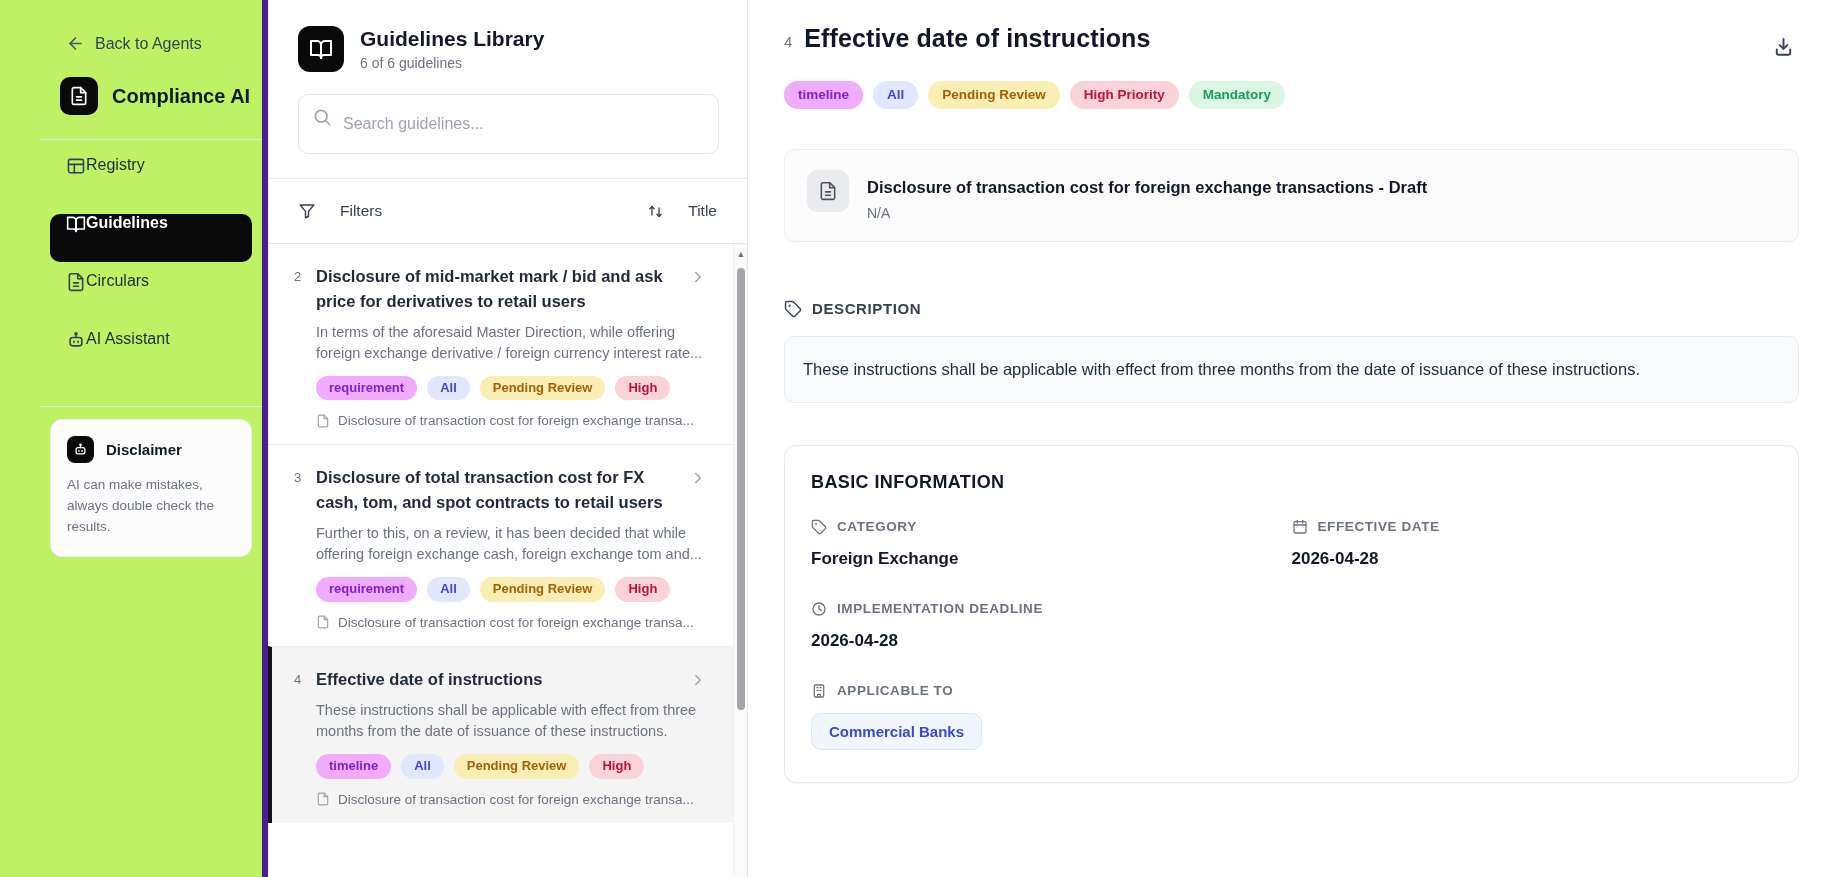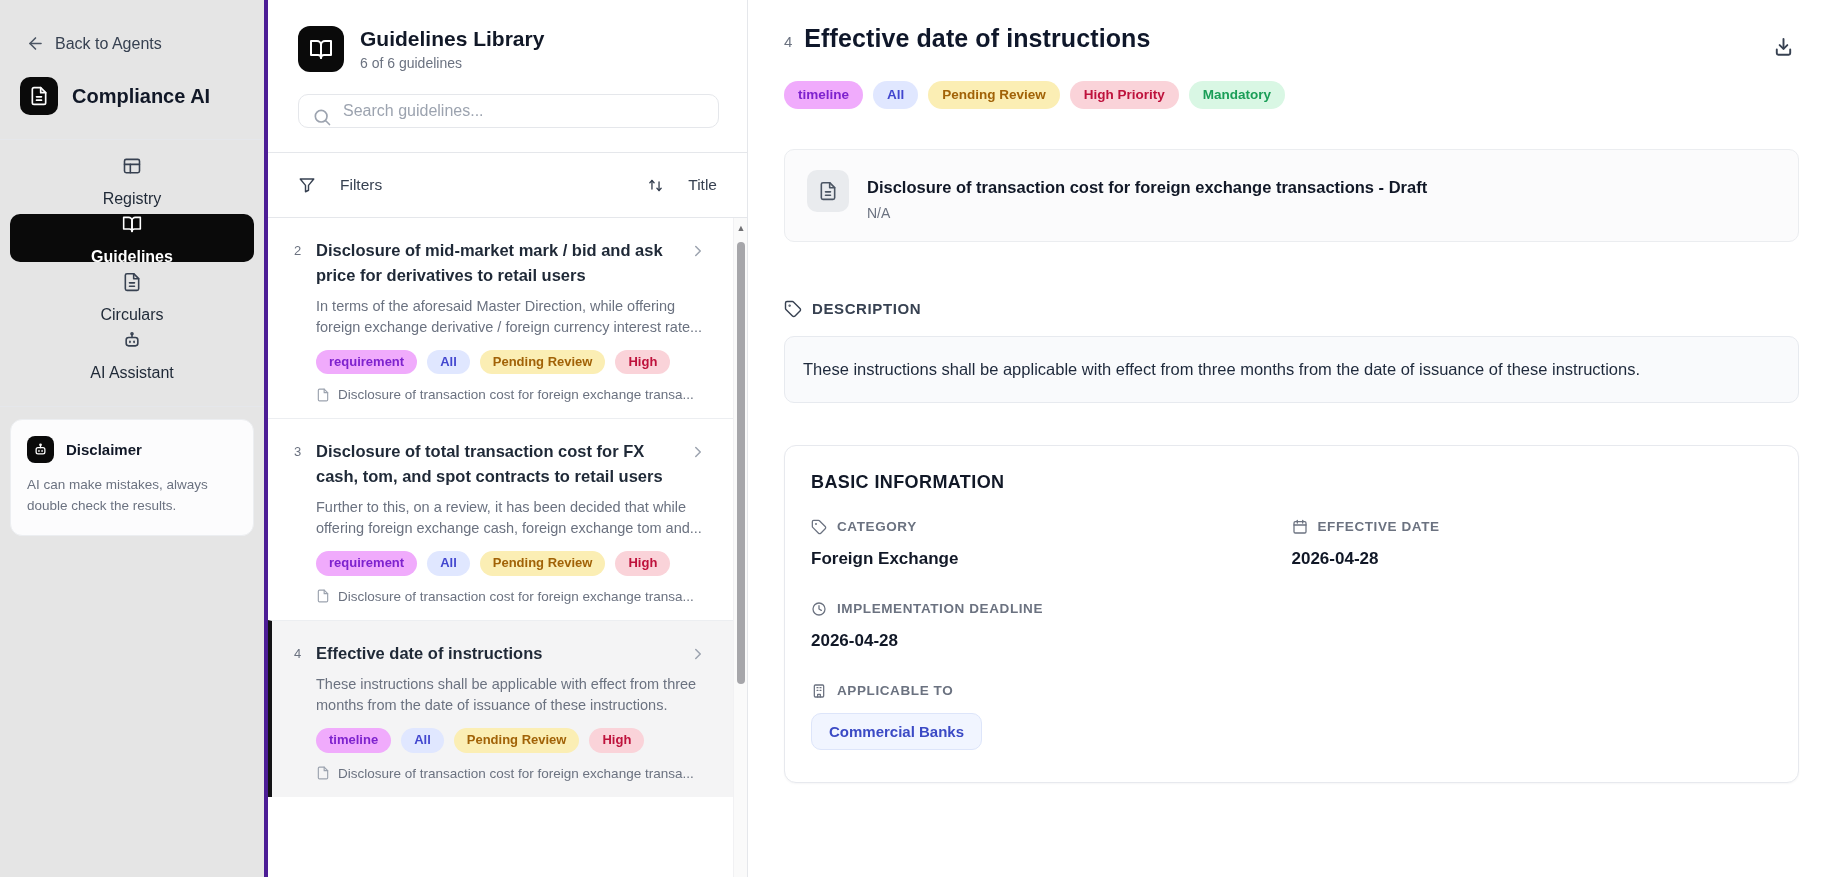--- a/index.html
+++ b/index.html
@@ -1,47 +1,47 @@
 <!DOCTYPE html>
 <html><head>
 <meta charset="utf-8">
 <style>
   * { margin:0; padding:0; box-sizing:border-box; }
   html,body { width:1835px; height:877px; overflow:hidden; background:#fff;
     font-family:"Liberation Sans","DejaVu Sans",sans-serif; color:#111827; }
   .app { display:flex; width:1835px; height:877px; }
 
   
-  .sidebar { width:268px; flex:0 0 268px; border-right:4px solid #4c1d95; background:#e5e5e5; display:flex; flex-direction:column; }
+  .sidebar { width:268px; flex:0 0 268px; border-right:6px solid #4c1d95; background:#bef264; display:flex; flex-direction:column;padding-left:40px; }
   .back-row { display:flex; align-items:center; gap:10px; padding:34px 0 0 26px; color:#374151; font-size:16px; cursor:pointer; }
   .back-row svg { stroke:#4b5563; }
   .brand { display:flex; align-items:center; gap:14px; padding:24px 0 0 20px; }
   .brand-icon { width:38px; height:38px; background:#0a0a0a; border-radius:10px; display:flex; align-items:center; justify-content:center; }
   .brand-name { font-size:20px; font-weight:700; color:#111827;text-align:right; }
   .divider { border-top:1px solid #e5e7eb; margin-top:24px; }
   .nav { padding:16px 10px 0 10px; display:flex; flex-direction:column; gap:10px; }
-  .nav-item { display:flex; align-items:center; gap:14px; height:48px; padding:0 16px; border-radius:10px; font-size:16px; color:#1f2937; cursor:pointer;flex-direction:column; }
+  .nav-item { display:flex; align-items:flex-start; height:48px; padding:0 16px; border-radius:10px; font-size:16px; color:#1f2937; cursor:pointer; }
   .nav-item svg { stroke:#374151; flex:0 0 auto; }
   .nav-item.active { background:#0a0a0a; color:#fff; font-weight:700; }
   .nav-item.active svg { stroke:#fff; }
   .side-divider2 { border-top:1px solid #e5e7eb; margin-top:28px; }
   .disclaimer { margin:12px 10px 0 10px; border:1px solid #eceef1; background:#fcfcfd; border-radius:12px; padding:16px 16px 18px; }
   .disc-head { display:flex; align-items:center; gap:12px; }
   .disc-icon { width:27px; height:27px; background:#0a0a0a; border-radius:8px; display:flex; align-items:center; justify-content:center; }
   .disc-title { font-size:15px; font-weight:700; color:#111827; }
   .disc-body { margin-top:12px; font-size:13.5px; line-height:1.55; color:#6b7280; }
 
   
   .library { width:480px; flex:0 0 480px; border-right:1px solid #e5e7eb; display:flex; flex-direction:column; background:#fff; }
   .lib-header { display:flex; align-items:center; gap:16px; padding:26px 28px 0 30px; }
   .lib-icon { width:46px; height:46px; background:#0a0a0a; border-radius:12px; display:flex; align-items:center; justify-content:center; flex:0 0 auto; }
   .lib-title { font-size:21px; font-weight:700; color:#111827; }
   .lib-count { font-size:14px; color:#6b7280; margin-top:4px; }
   .search-wrap { margin:22px 28px 0 30px; position:relative; }
-  .search-input { width:100%; height:34px; border:1px solid #e5e7eb; border-radius:10px; padding:0 14px 0 44px; font-size:16px; color:#111827; outline:none; font-family:inherit; }
+  .search-input { width:100%; height:60px; border:1px solid #e5e7eb; border-radius:10px; padding:0 14px 0 44px; font-size:16px; color:#111827; outline:none; font-family:inherit; }
   .search-input::placeholder { color:#9ca3af; }
   .search-icon { position:absolute; left:14px; top:13px; }
   .lib-div { border-top:1px solid #e5e7eb; margin-top:24px; }
   .filters-row { display:flex; align-items:center; justify-content:space-between; padding:0 30px; height:64px; }
   .filters-left, .sort-right { display:flex; align-items:center; gap:24px; font-size:15.5px; color:#374151; cursor:pointer; }
   .list { flex:1; border-top:1px solid #e5e7eb; position:relative; overflow:hidden; }
   .item { padding:20px 40px 16px 26px; position:relative; background:#fff; cursor:pointer; }
   .item + .item { border-top:1px solid #eceef1; }
   .item--selected { background:#f4f4f5; border-left:4px solid #131316; padding-left:22px; }
   .item-head { display:flex; align-items:flex-start; gap:10px; }

